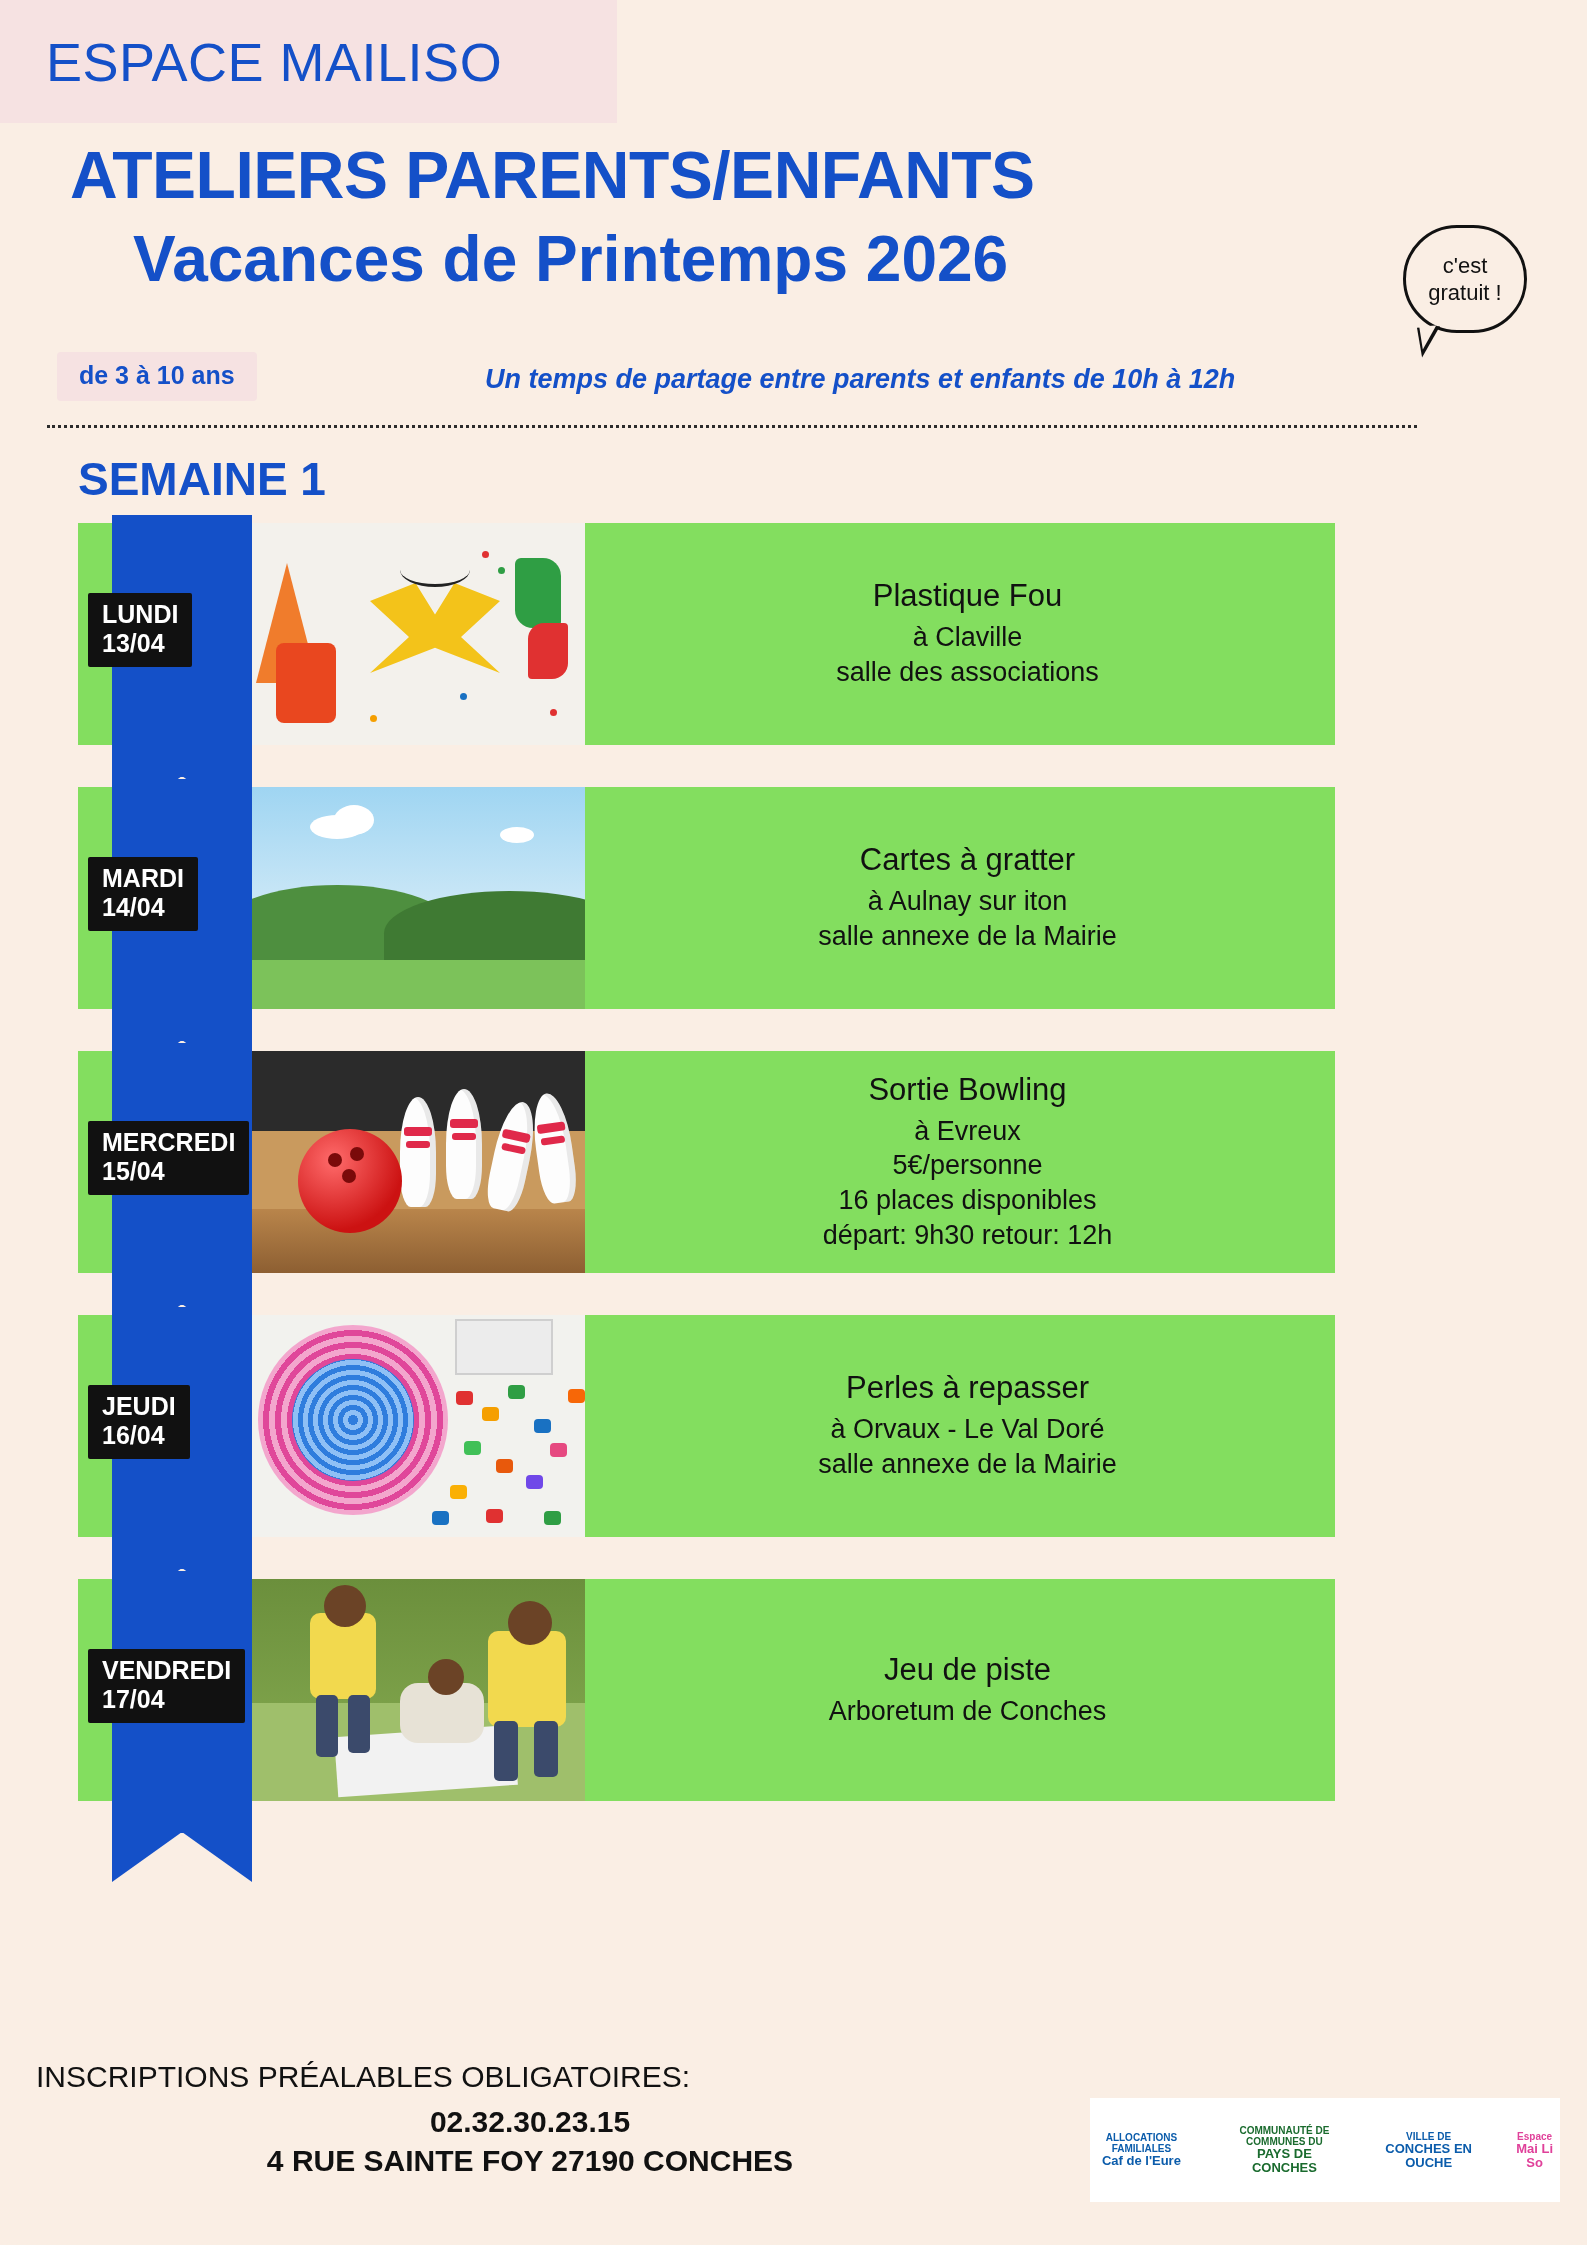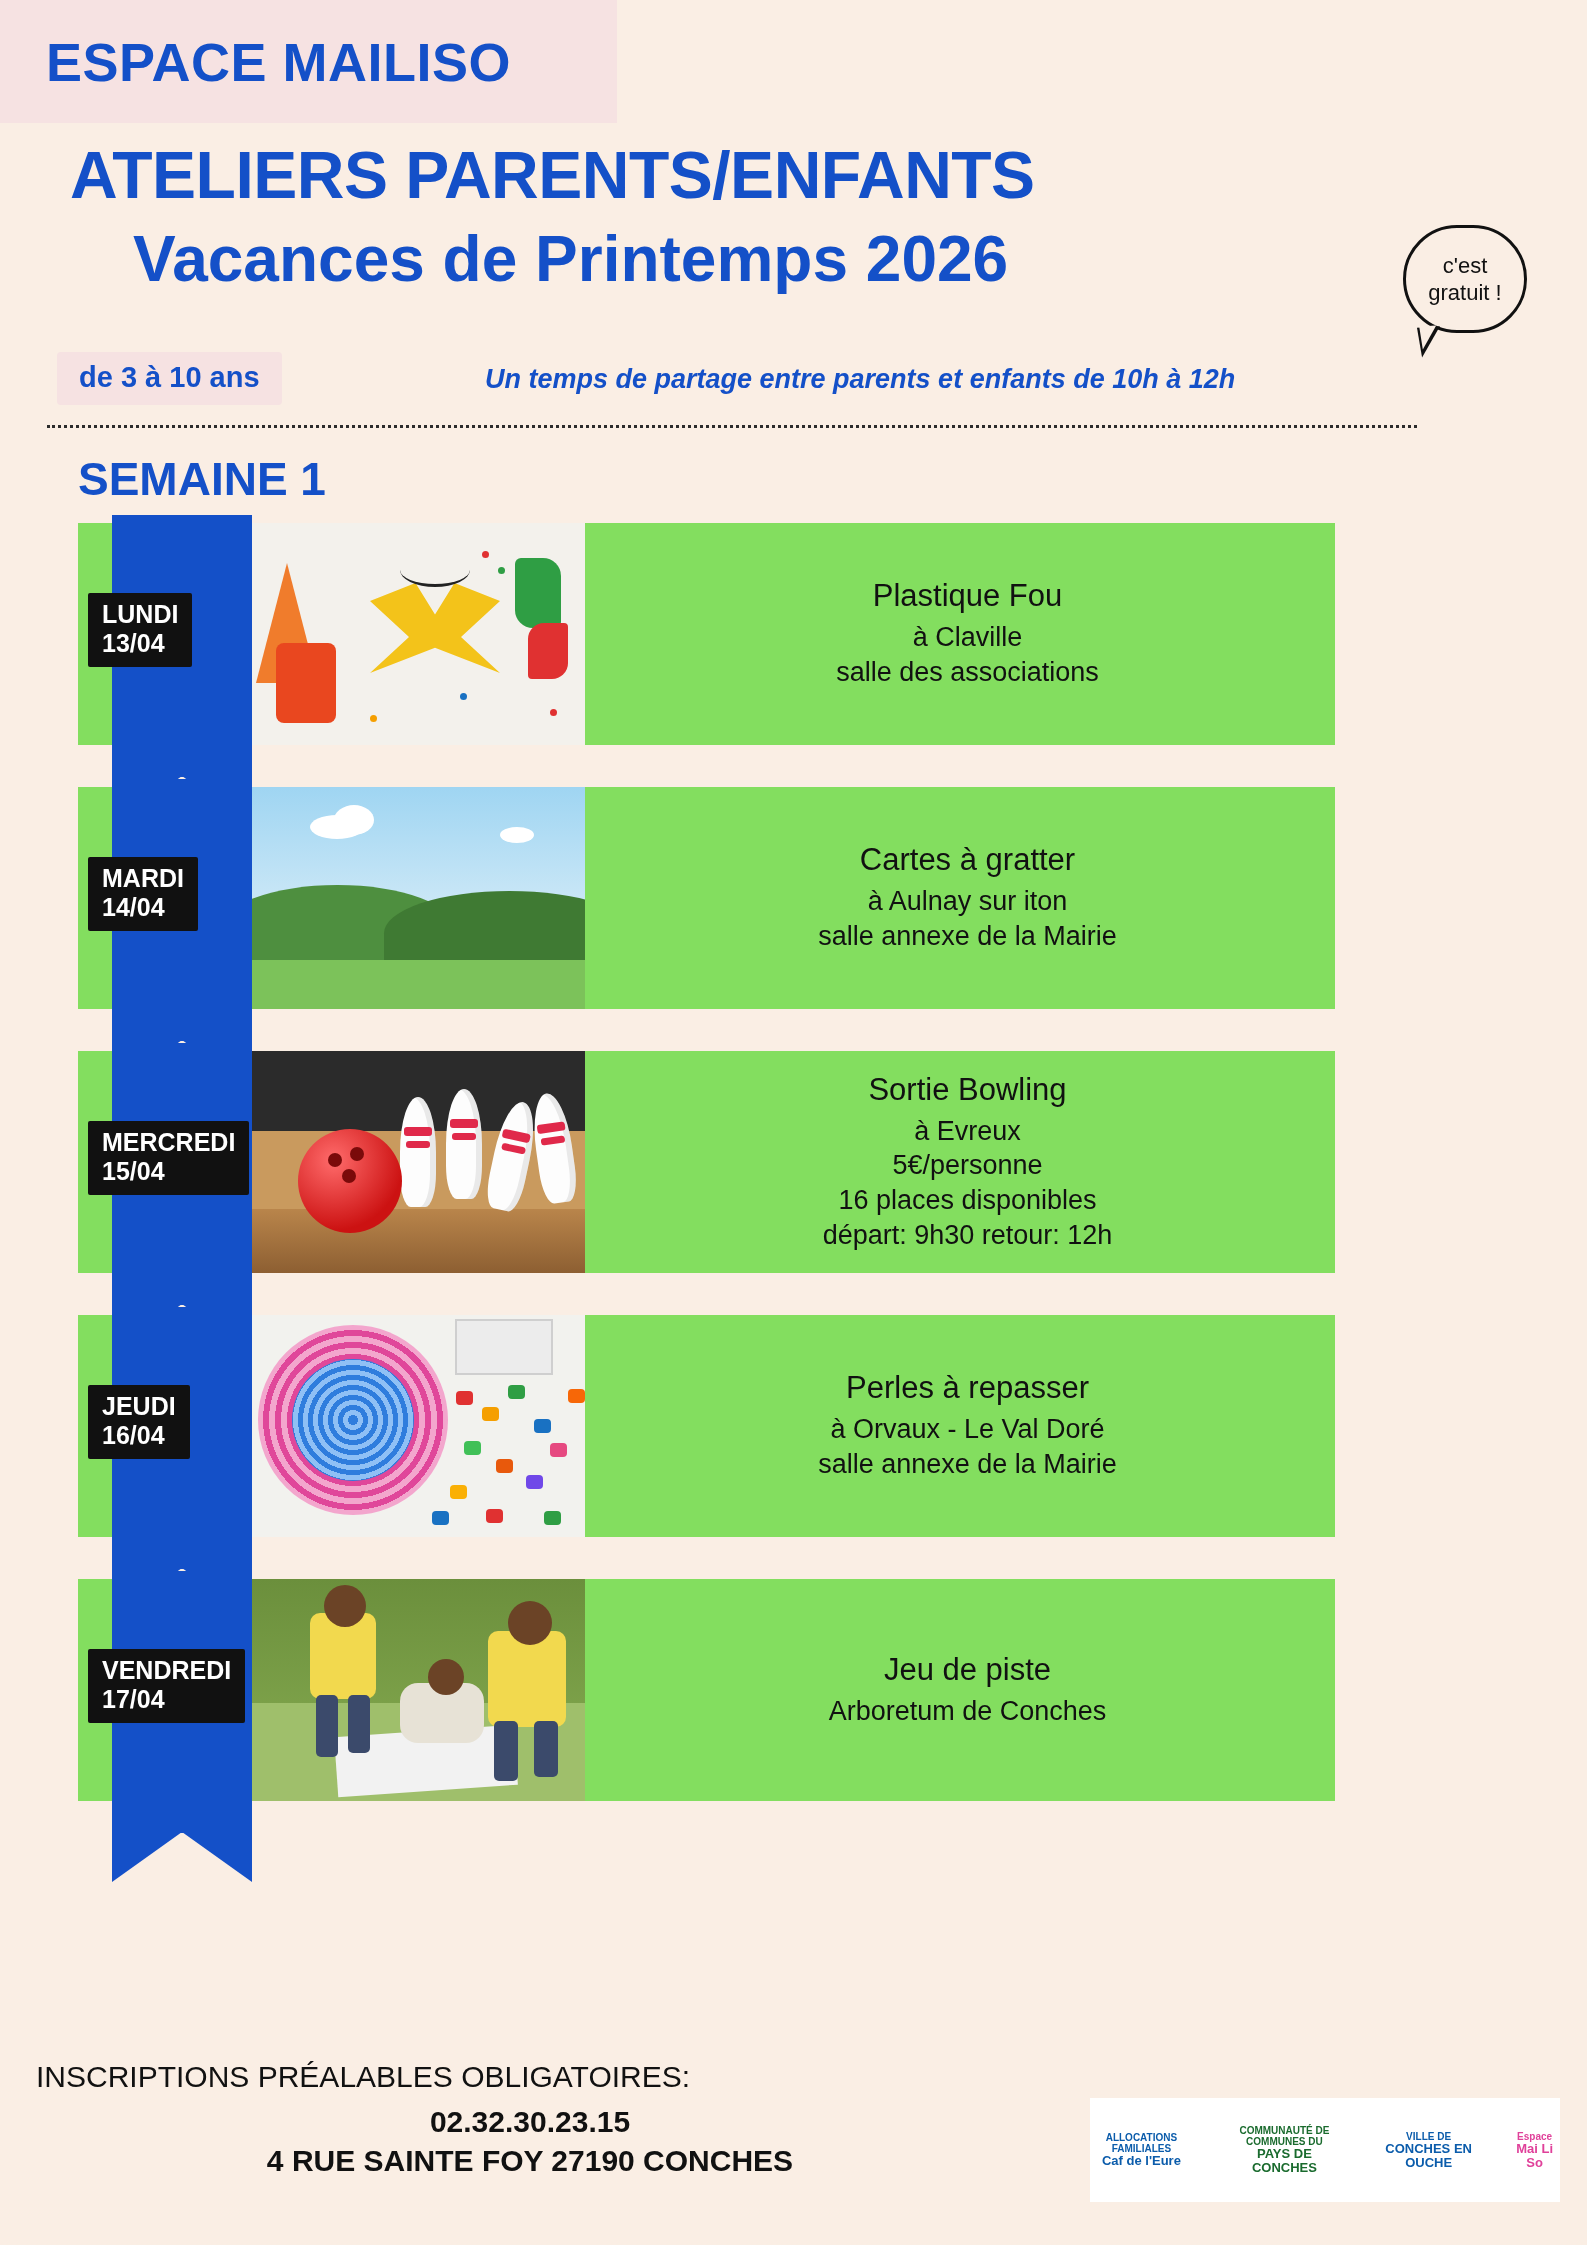--- a/index.html
+++ b/index.html
@@ -16,21 +16,21 @@
   
   .brand-chip {
     position:absolute; left:0; top:0;
     width: 617px; height: 123px;
     background: #f6e2e2;
     display:flex; align-items:center;
   }
   .brand-chip .brand-text {
     margin-left: 46px;
     font-size: 54px;
-    font-weight: bold;
+    font-weight: normal;
     color: #1450c8;
     letter-spacing: 0.5px;
   }
 
   .title-block { position:absolute; left:0; top:140px; width:1587px; }
   .title-main {
     text-align:left;
     margin-left: 70px;
     font-size: 66px;
     font-weight: bold;
@@ -46,21 +46,21 @@
     color:#1450c8;
     line-height:1.08;
     margin-top: 14px;
   }
 
   .age-chip {
     position:absolute; left:57px; top:352px;
     background:#f6e2e2;
     padding: 9px 22px 11px 22px;
     border-radius: 4px;
-    font-size: 29px;
+    font-size: 25px;
     font-weight: bold;
     color:#1450c8;
   }
   .tagline {
     position:absolute; left:485px; top:364px;
     font-size: 27px;
     font-style: italic;
     font-weight: bold;
     color:#1450c8;
   }

